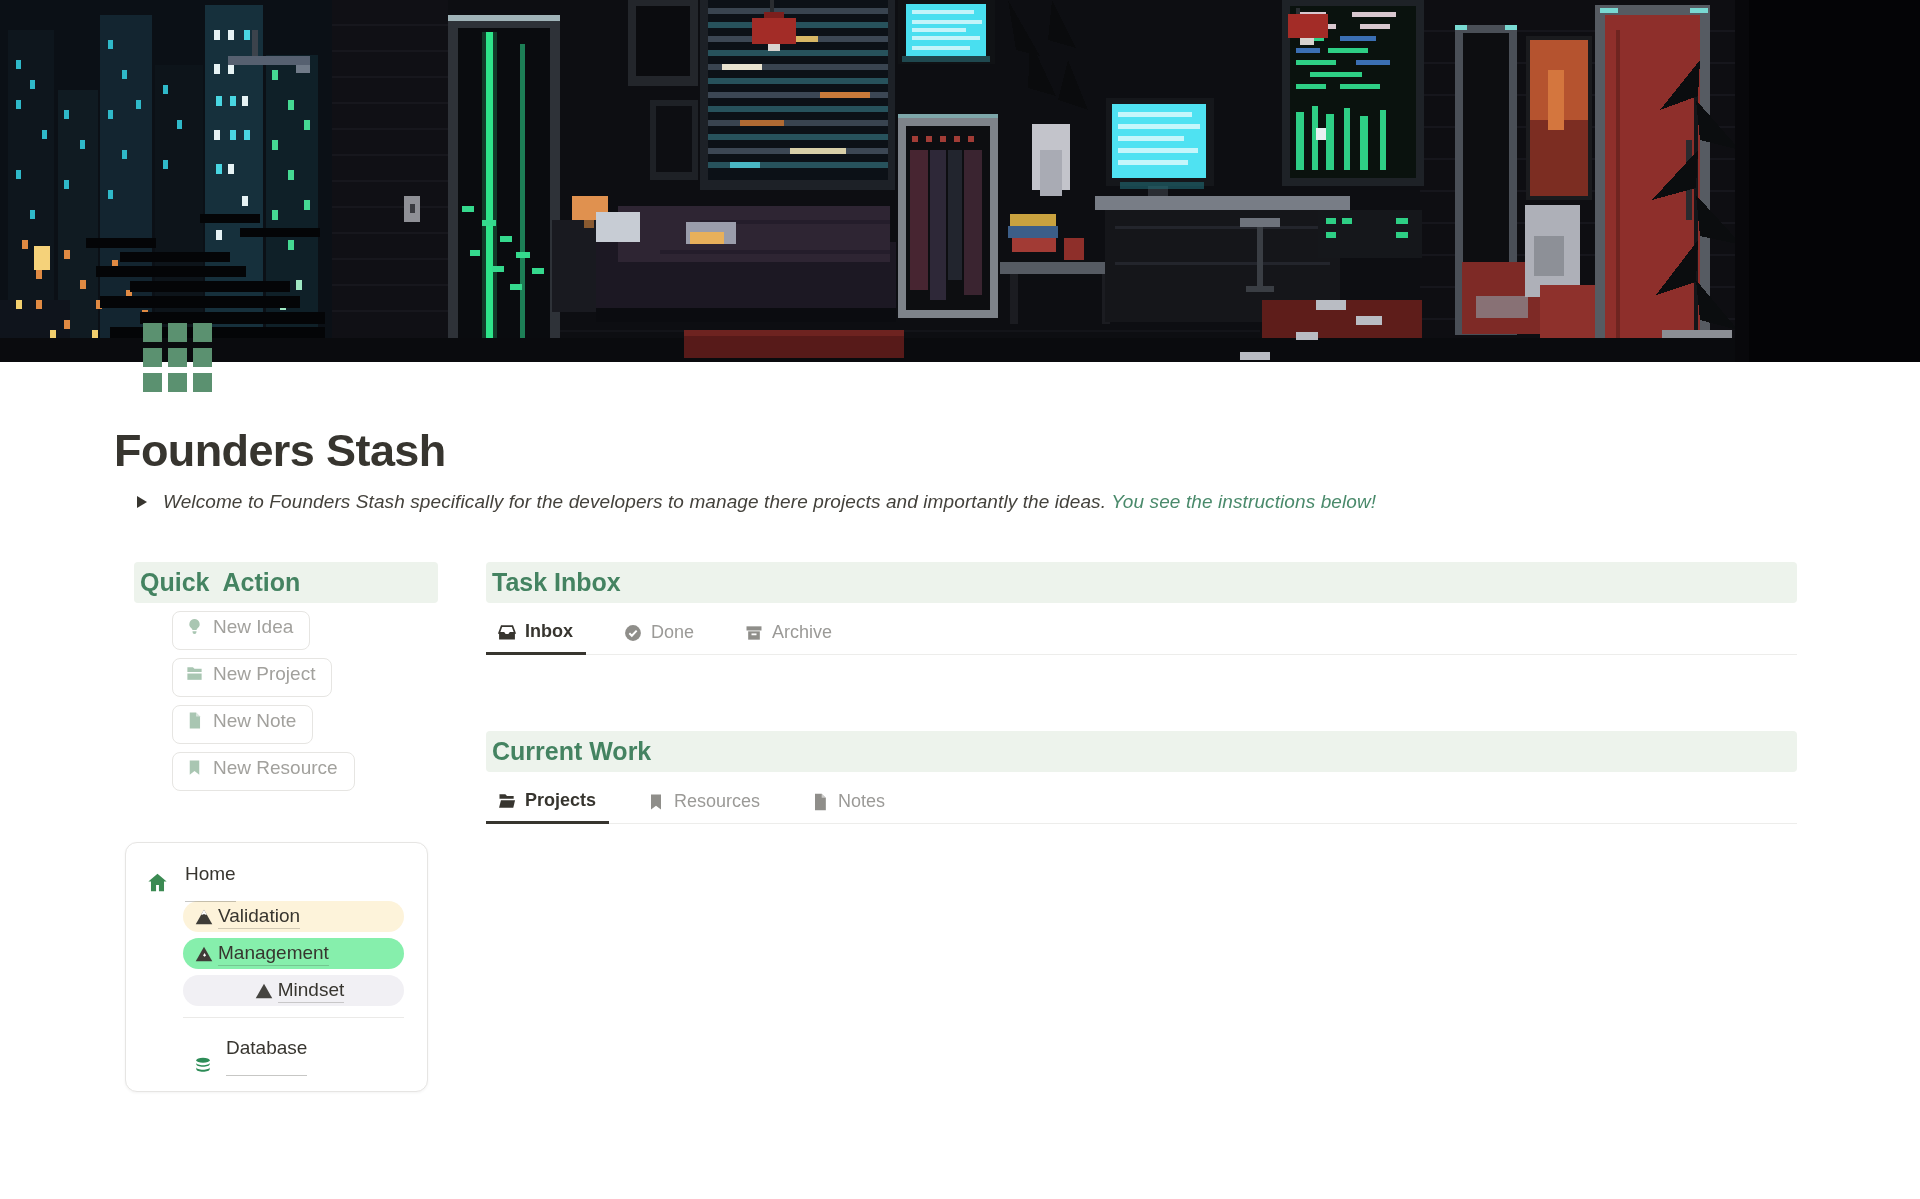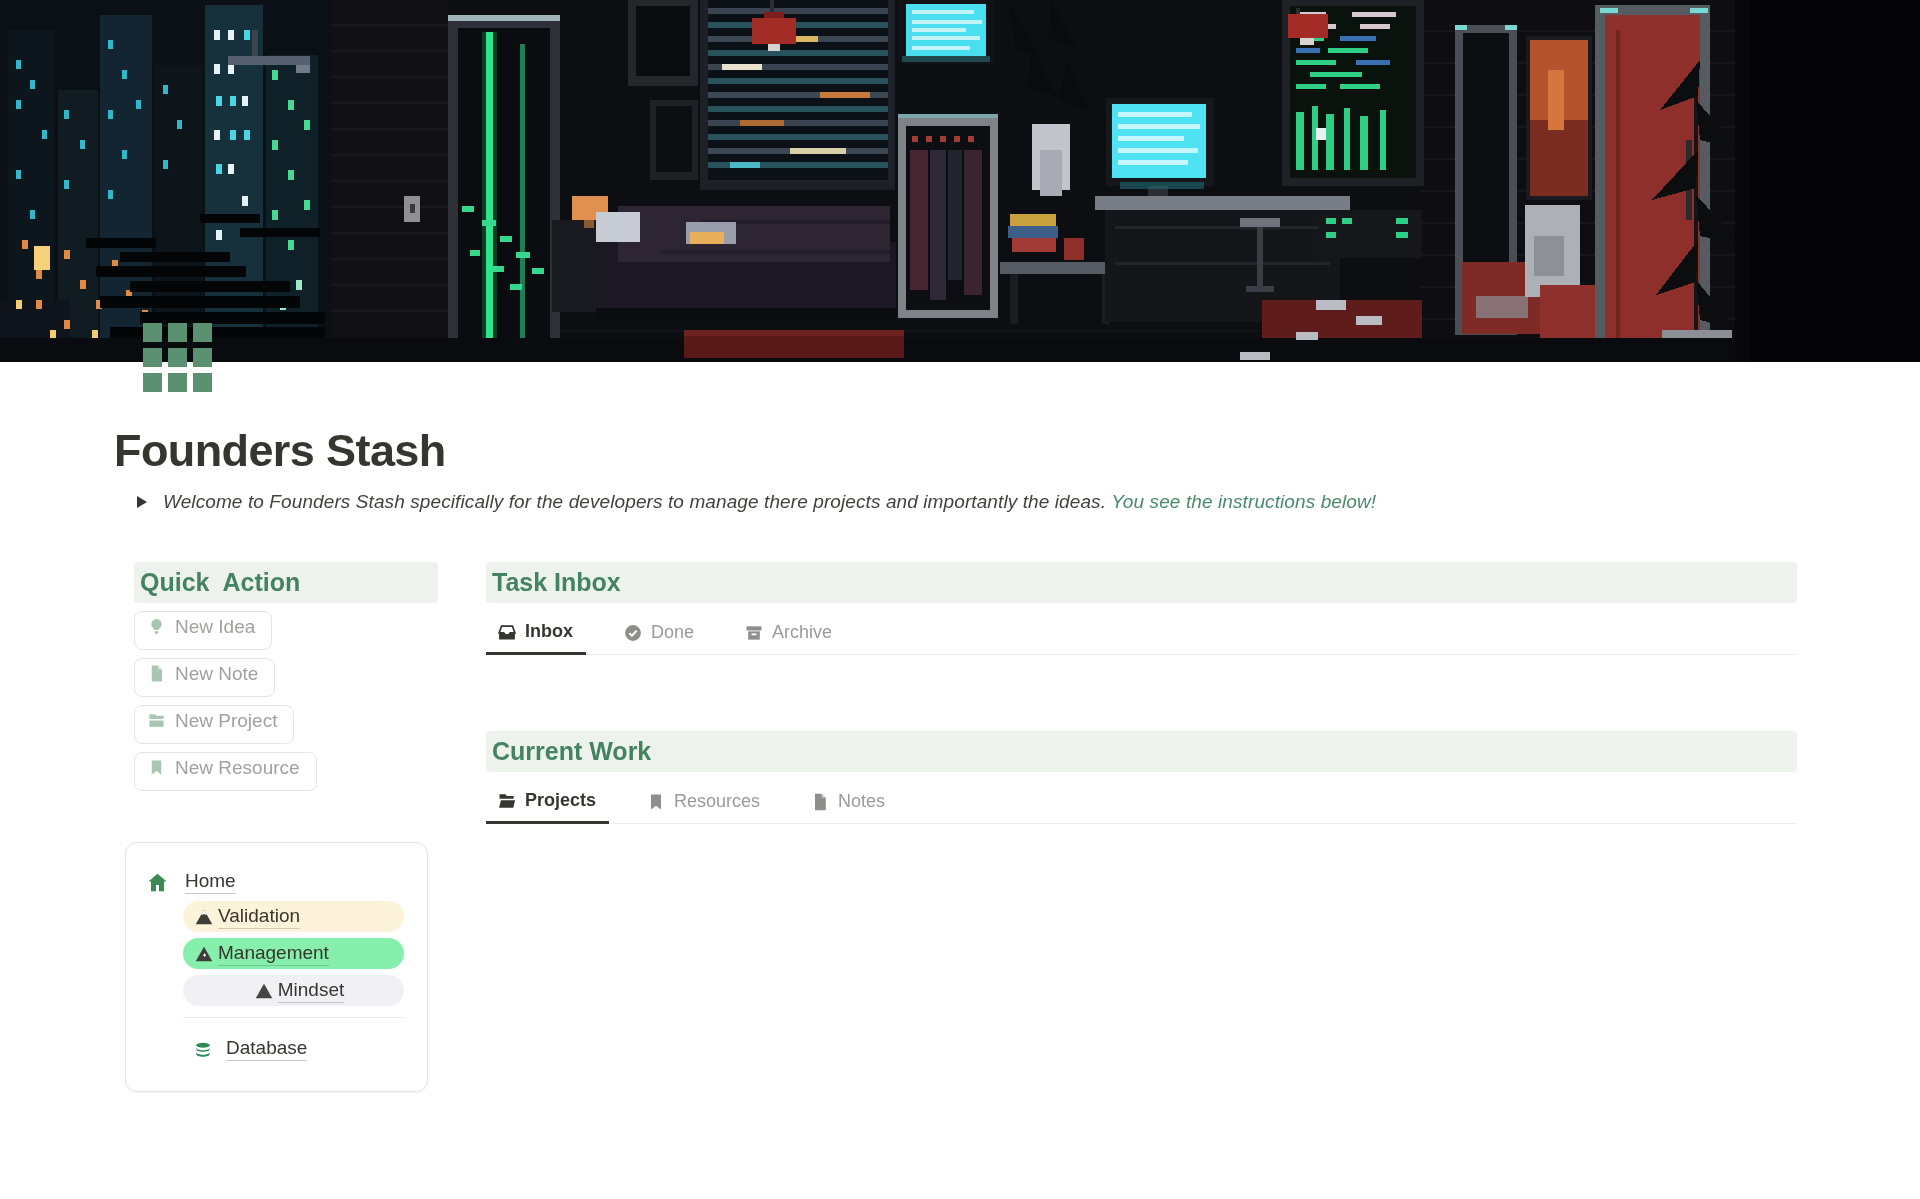--- a/index.html
+++ b/index.html
@@ -27,32 +27,32 @@
 
   
   .strip { background:#edf3ec; border-radius:4px; height:41px; display:flex; align-items:center;
            padding-left:6px; }
   .strip h2 { font-size:25px; font-weight:700; color:#448361; white-space:pre-wrap; letter-spacing:0; }
 
   
   .left-col { position:absolute; left:134px; top:562px; width:304px; }
   .qa-btn { display:inline-flex; align-items:center; gap:9px; height:39px; padding:0 16px 8px 12px;
             background:#fff; border:1px solid #e6e5e2; border-radius:8px; cursor:pointer;
-            font-size:19px; color:#a2a19d; margin-top:8px; }
+            font-size:19px; color:#a2a19d; margin-top:8px;margin-left:38px; }
   .qa-btn .ico { width:19px; height:19px; color:#a9c6b2; flex:none; display:flex; }
   .qa-row { display:block; }
 
   
   .home-card { position:absolute; left:125px; top:842px; width:303px; height:250px;
                background:#fff; border:1px solid #e6e5e3; border-radius:12px;
                box-shadow:0 1px 3px rgba(0,0,0,0.05); }
   .home-row { margin:26px 0 0 20px; display:flex; align-items:center; gap:16px; height:26px; }
   .home-row .ico { width:23px; height:23px; color:#3b8a52; display:flex; }
   .card-link { font-size:19px; color:#37352f; border-bottom:1.5px solid rgba(55,53,47,0.28);
-               padding-bottom:1px; cursor:pointer; }
+               padding-bottom:16px; cursor:pointer; }
   .pills { margin:4px 0 0 57px; width:221px; }
   .pill { height:31px; border-radius:16px; display:flex; align-items:center; gap:3px;
           padding-left:10px; margin-top:6px; cursor:pointer; }
   .pill .ico { width:22px; height:22px; display:flex; }
   .pill-label { font-size:19px; color:#37352f; border-bottom:1.5px solid rgba(55,53,47,0.22);
                 padding-bottom:1px; }
   .card-divider { margin:11px 0 0 57px; width:221px; border-top:1px solid #ebeae8; }
   .db-row { margin:19px 0 0 67px; display:flex; align-items:flex-end; gap:13px; }
   .db-row .ico { width:20px; height:20px; color:#2d8c57; display:flex; }
 
@@ -455,35 +455,35 @@
         <svg viewBox="0 0 24 24" width="19" height="19" fill="currentColor">
               <path d="M12 2.5a6.5 6.5 0 0 0-3.9 11.7c.7.55 1.15 1.3 1.3 2.3h5.2c.15-1 .6-1.75 1.3-2.3A6.5 6.5 0 0 0 12 2.5zM9.5 18h5v1.1a2.5 2.5 0 0 1-5 0V18z"></path>
             </svg>
       </span>
       <span>New Idea</span>
     </button></div>
 
     <div class="qa-row"><button class="qa-btn">
       <span class="ico">
         <svg viewBox="0 0 24 24" width="19" height="19" fill="currentColor">
-              <path d="M6 2h8l5 5v15H6z"></path>
-              <path d="M14 2v5h5z" fill="#ffffff" opacity="0.55"></path>
+              <path d="M3 4h7l2 2h9v4H3z"></path>
+              <path d="M3 12h18v8H3z"></path>
             </svg>
       </span>
-      <span>New Note</span>
+      <span>New Project</span>
     </button></div>
 
     <div class="qa-row"><button class="qa-btn">
       <span class="ico">
         <svg viewBox="0 0 24 24" width="19" height="19" fill="currentColor">
-              <path d="M3 4h7l2 2h9v4H3z"></path>
-              <path d="M3 12h18v8H3z"></path>
+              <path d="M6 2h8l5 5v15H6z"></path>
+              <path d="M14 2v5h5z" fill="#ffffff" opacity="0.55"></path>
             </svg>
       </span>
-      <span>New Project</span>
+      <span>New Note</span>
     </button></div>
 
     <div class="qa-row"><button class="qa-btn">
       <span class="ico">
         <svg viewBox="0 0 24 24" width="19" height="19" fill="currentColor">
               <path d="M6 3h12v18l-6-4.6L6 21z"></path>
             </svg>
       </span>
       <span>New Resource</span>
     </button></div>

